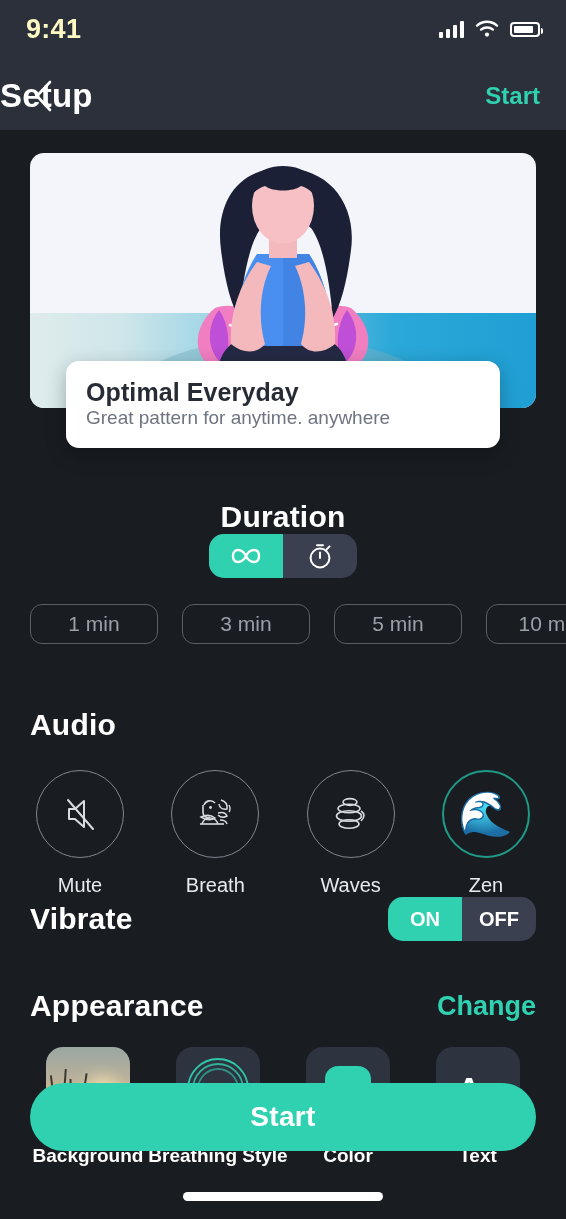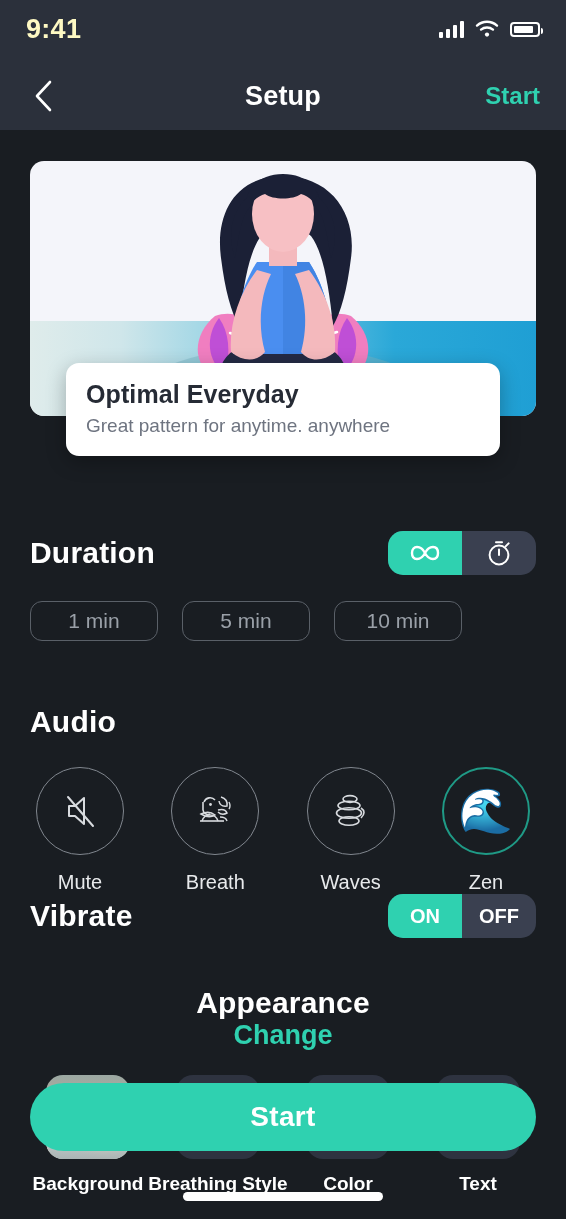--- a/index.html
+++ b/index.html
@@ -26,29 +26,29 @@
   .batt::after { content:""; position:absolute; right:-5px; top:4px; width:2px; height:6px; background:#fff; border-radius:0 2px 2px 0;}
   .batt span { display:block; height:100%; width:86%; background:#fff; border-radius:1px; }
 
   
   .navbar {
     height:68px; background:#2b303b;
     display:flex; align-items:center; padding:0 26px; position:relative;
   }
   .back-btn { width:34px; height:34px; display:flex; align-items:center; justify-content:center; cursor:pointer; }
   .nav-title {
-    position:absolute; left:0; right:0; text-align:center;
-    font-size:27px; font-weight:700; letter-spacing:.2px; pointer-events:none;
+    position:absolute; left:0; right:0; text-align:left;
+    font-size:33px; font-weight:700; letter-spacing:.2px; pointer-events:none;
   }
   .nav-action {
     margin-left:auto; color:#2fd1b0; font-size:24px; font-weight:700; z-index:2; cursor:pointer;
   }
 
   
-  .content { padding:8px 30px; }
+  .content { padding:0 30px; }
 
   
   .hero-wrap { margin-top:23px; position:relative; }
   .hero {
     height:255px; border-radius:14px; overflow:hidden; position:relative;
     background:#f4f5fa;
   }
   .hero-water {
     position:absolute; left:0; right:0; bottom:0; height:95px;
     background:linear-gradient(90deg,#dfeceb 0%,#cfe6ea 18%,#7fcbe2 48%,#2aa8d8 72%,#1f9fd4 100%);
@@ -59,21 +59,21 @@
     background:rgba(120,180,195,.45);
   }
   .fig { position:absolute; left:50%; transform:translateX(-50%); bottom:0; width:260px; height:250px; }
 
   .card {
     position:absolute; left:36px; right:36px; bottom:-40px;
     background:#fff; border-radius:13px; padding:17px 20px 19px 20px;
     box-shadow:0 6px 20px rgba(0,0,0,.28);
   }
   .card-title { color:#262b35; font-size:25px; font-weight:700; letter-spacing:.1px; }
-  .card-sub { color:#6e7480; font-size:19px; margin-top:6px; }
+  .card-sub { color:#6e7480; font-size:19px; }
 
   
   .sec-row { display:flex; align-items:center; justify-content:space-between; }
   .sec-title { font-size:30px; font-weight:700; letter-spacing:.2px; }
   .link-action { color:#2fd1b0; font-size:27px; font-weight:700; cursor:pointer; }
 
   .seg {
     display:flex; background:#3a4050; border-radius:15px; overflow:hidden; height:44px;
   }
   .seg > div {
@@ -194,41 +194,42 @@
         <path d="M96 30 C78 44 74 70 82 92 C86 70 88 48 100 38Z" fill="#1b2036"></path>
         <path d="M164 30 C182 44 186 70 178 92 C174 70 172 48 160 38Z" fill="#1b2036"></path>
       </svg>
     </div>
     <div class="card">
       <div class="card-title">Optimal Everyday</div>
       <div class="card-sub">Great pattern for anytime. anywhere</div>
     </div>
   </div>
 
-  <div style="margin-top:115px;" class="sec-row">
+  <div style="margin-top:92px;flex-direction:column;" class="sec-row">
     <div class="sec-title">Duration</div>
     <div class="seg">
       <div class="on">
         <svg width="34" height="20" viewBox="0 0 34 20">
           <path d="M17 10 C13 2 4 2 4 10 C4 18 13 18 17 10 C21 2 30 2 30 10 C30 18 21 18 17 10Z" stroke="#fff" stroke-width="2.4" fill="none"></path>
         </svg>
       </div>
       <div>
         <svg width="26" height="28" viewBox="0 0 26 28">
           <circle cx="13" cy="16" r="9.4" stroke="#fff" stroke-width="2" fill="none"></circle>
           <path d="M13 16 L13 10.5" stroke="#fff" stroke-width="2" stroke-linecap="round"></path>
           <path d="M10 3.2 h6" stroke="#fff" stroke-width="2" stroke-linecap="round"></path>
           <path d="M19.6 7.4 l3 -3" stroke="#fff" stroke-width="2" stroke-linecap="round"></path>
         </svg>
       </div>
     </div>
   </div>
 
   <div class="chips">
     <div class="chip">1 min</div>
+    <div class="chip">3 min</div>
     <div class="chip">5 min</div>
     <div class="chip">10 min</div>
   </div>
 
   <div style="margin-top:64px;" class="sec-row">
     <div class="sec-title">Audio</div>
   </div>
 
   <div class="audio-grid">
 
@@ -282,21 +283,21 @@
   </div>
 
   <div style="" class="sec-row">
     <div class="sec-title">Vibrate</div>
     <div class="seg">
       <div class="on">ON</div>
       <div>OFF</div>
     </div>
   </div>
 
-  <div style="margin-top:48px;flex-direction:column;" class="sec-row">
+  <div style="margin-top:48px;" class="sec-row">
     <div class="sec-title">Appearance</div>
     <div class="link-action">Change</div>
   </div>
 
   <div class="appear-grid">
     <div class="appear-item">
       <div class="thumb bg-photo">
         <div class="horizon"></div>
         <div class="sun"></div>
         <span class="reed" style="left:8px;  transform:rotate(-7deg);"></span>

